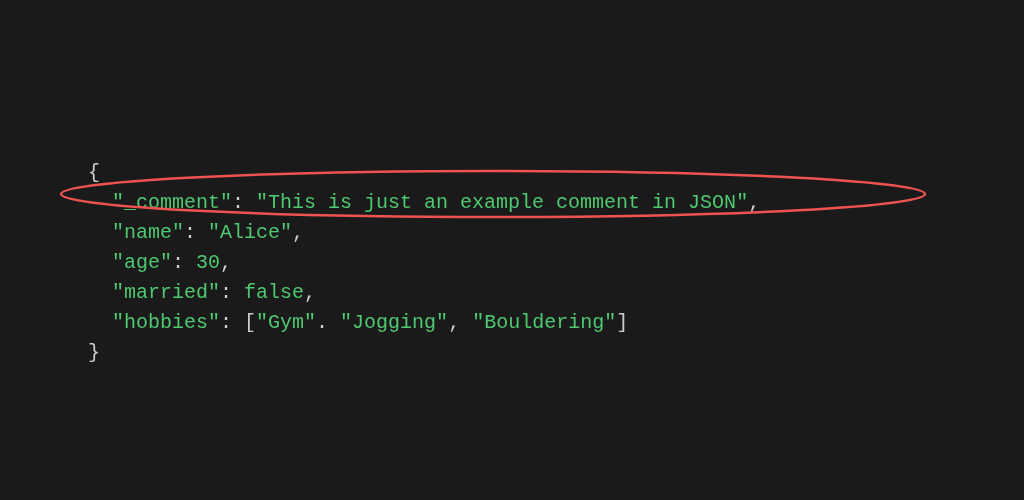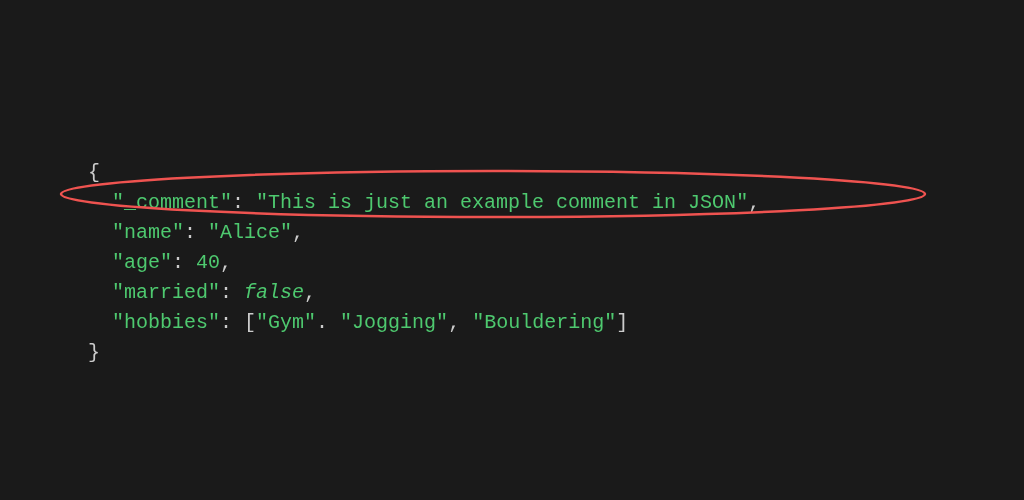--- a/index.html
+++ b/index.html
@@ -40,21 +40,20 @@
       color: #cccccc;
     }
     .str {
       color: #4ec96f;
     }
     .num {
       color: #4ec96f;
     }
     .bool {
       color: #4ec96f;
-      font-style: italic;
     }
     .annotation {
       position: absolute;
       pointer-events: none;
     }
     .ellipse {
       position: absolute;
       top: 168px;
       left: 58px;
       width: 870px;
@@ -72,21 +71,21 @@
   <div class="code-line">
     <span class="punct">{</span>
   </div>
   <div class="code-line">
     <span class="indent"></span><span class="key">"_comment"</span><span class="colon">: </span><span class="str">"This is just an example comment in JSON"</span><span class="punct">,</span>
   </div>
   <div class="code-line">
     <span class="indent"></span><span class="key">"name"</span><span class="colon">: </span><span class="str">"Alice"</span><span class="punct">,</span>
   </div>
   <div class="code-line">
-    <span class="indent"></span><span class="key">"age"</span><span class="colon">: </span><span class="num">40</span><span class="punct">,</span>
+    <span class="indent"></span><span class="key">"age"</span><span class="colon">: </span><span class="num">30</span><span class="punct">,</span>
   </div>
   <div class="code-line">
     <span class="indent"></span><span class="key">"married"</span><span class="colon">: </span><span class="bool">false</span><span class="punct">,</span>
   </div>
   <div class="code-line">
     <span class="indent"></span><span class="key">"hobbies"</span><span class="colon">: </span><span class="punct">[</span><span class="str">"Gym"</span><span class="punct">. </span><span class="str">"Jogging"</span><span class="punct">, </span><span class="str">"Bouldering"</span><span class="punct">]</span>
   </div>
   <div class="code-line">
     <span class="punct">}</span>
   </div>

